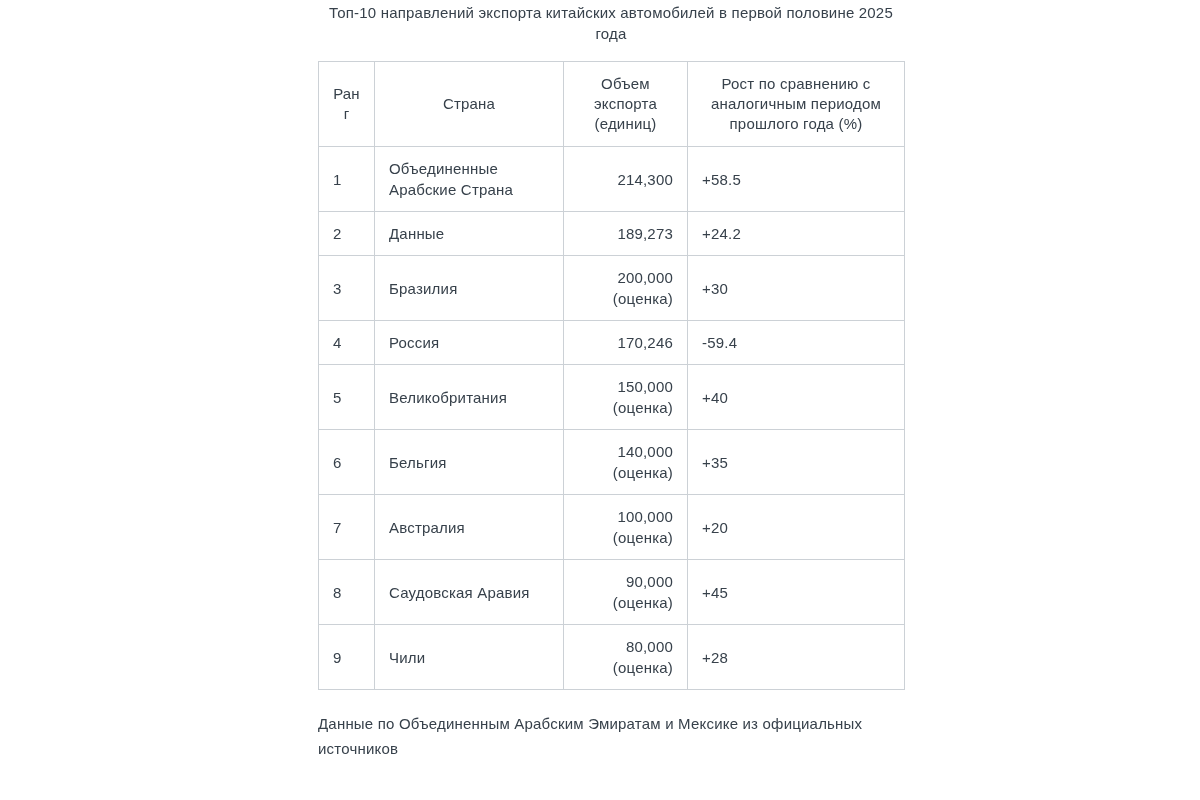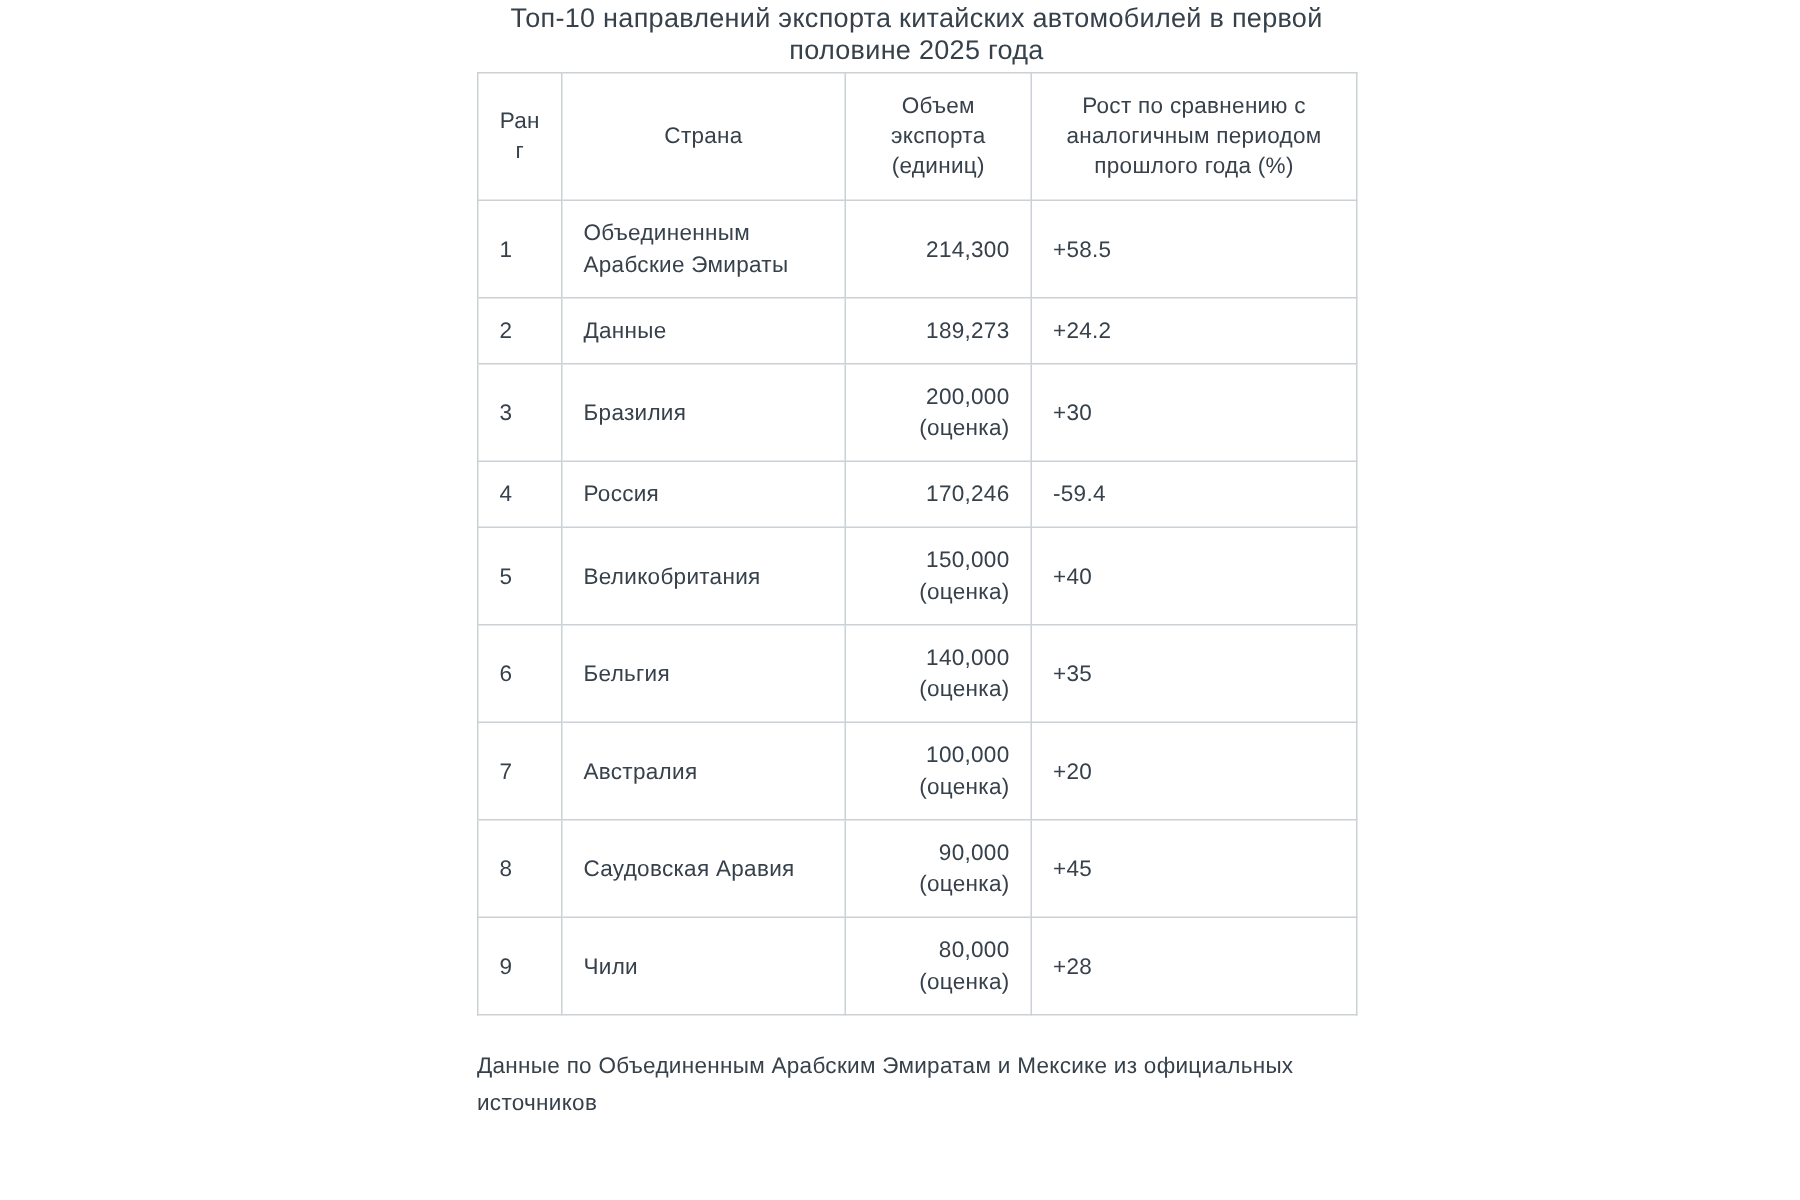--- a/index.html
+++ b/index.html
@@ -13,25 +13,25 @@
     -webkit-font-smoothing: antialiased;
   }
   .content {
     position: absolute;
     left: 318px;
     top: 2px;
     width: 586px;
   }
   .title {
     text-align: center;
-    font-size: 18px;
+    font-size: 15px;
     line-height: 21px;
     font-weight: 500;
     letter-spacing: 0.2px;
-    margin-bottom: 4px;
+    margin-bottom: 17px;
   }
   table.export-table {
     border-collapse: collapse;
     table-layout: fixed;
     width: 586px;
   }
   .export-table th,
   .export-table td {
     border: 1px solid #ccd1d6;
     vertical-align: middle;
@@ -83,21 +83,21 @@
       <tr>
         <th>Ранг</th>
         <th>Страна</th>
         <th>Объем экспорта (единиц)</th>
         <th>Рост по сравнению с аналогичным периодом прошлого года (%)</th>
       </tr>
     </thead>
     <tbody>
       <tr>
         <td>1</td>
-        <td>Объединенным Арабские Эмираты</td>
+        <td>Объединенные Арабские Страна</td>
         <td>
           <span class="vol-line">214,300</span>
           <span class="vol-line"></span>
         </td>
         <td>+58.5</td>
       </tr>
       <tr>
         <td>2</td>
         <td>Данные</td>
         <td>

